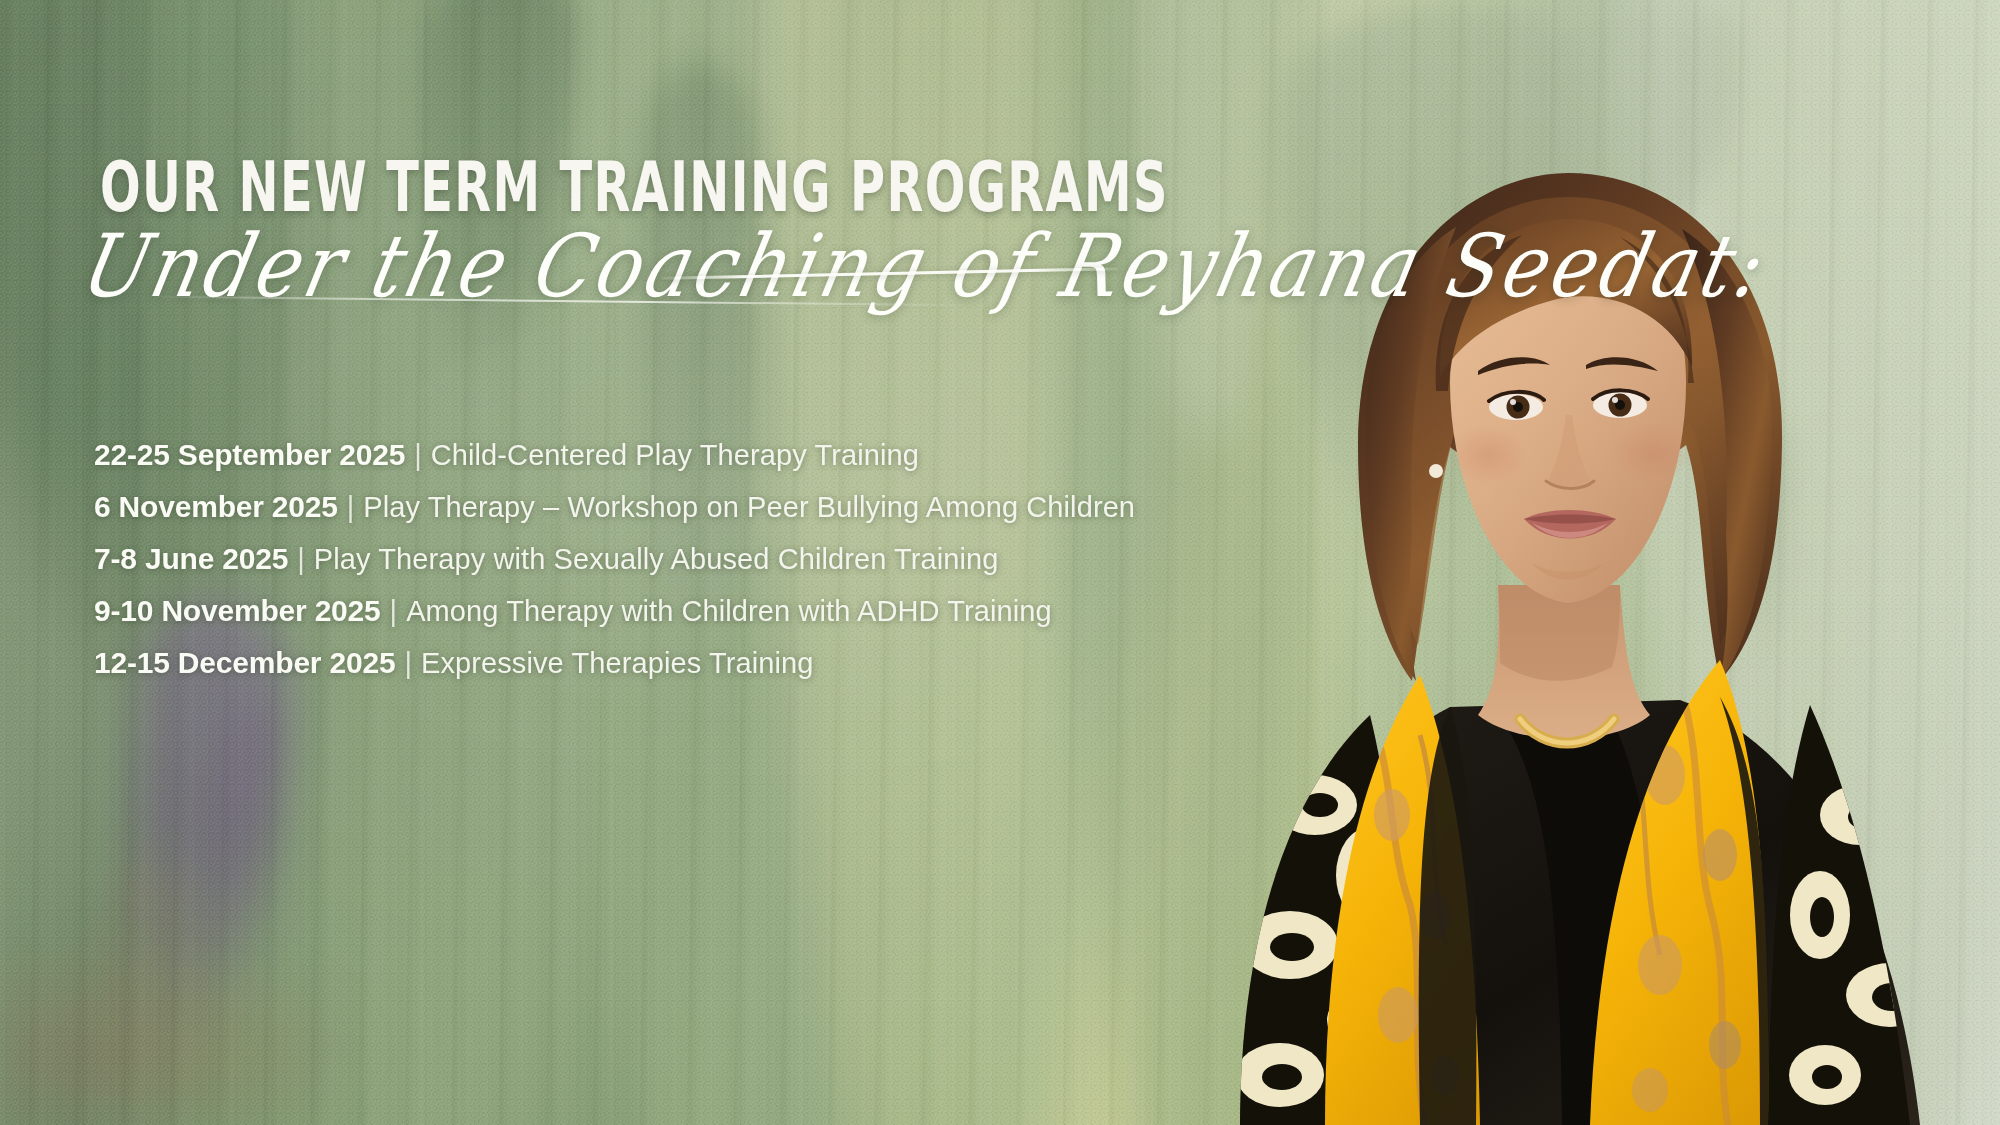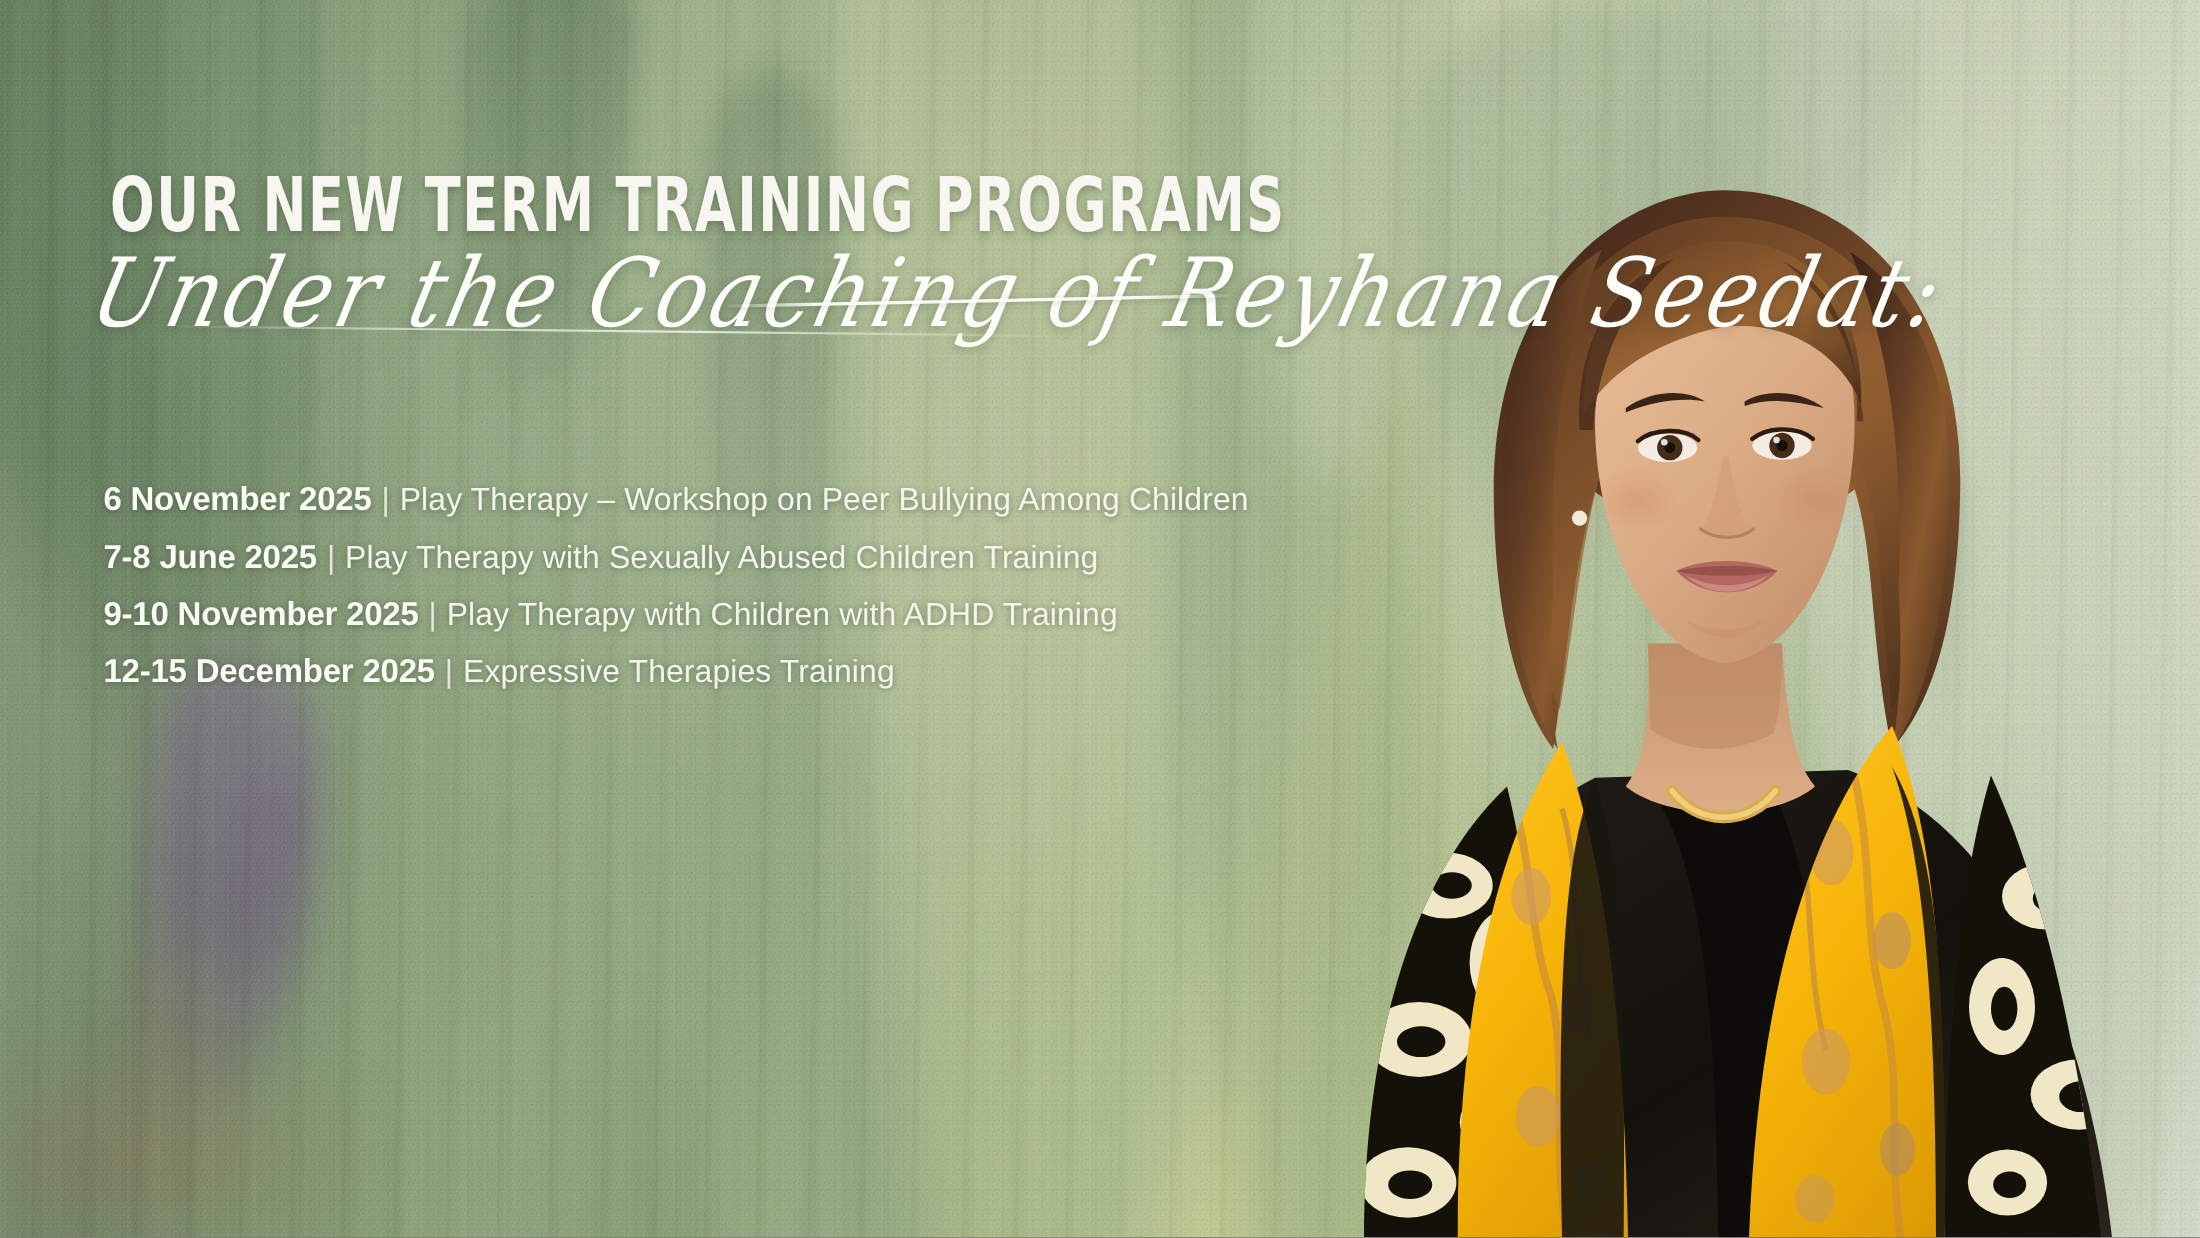--- a/index.html
+++ b/index.html
@@ -4,21 +4,21 @@
 <title>Training Programs Banner</title>
 <style>
   * { margin:0; padding:0; box-sizing:border-box; }
   html,body { width:2000px; height:1125px; overflow:hidden; background:#8ba07c; }
   body { font-family:"Liberation Sans", sans-serif; }
 
   .banner {
     position:relative;
     width:2000px; height:1125px;
     overflow:hidden;
-    background:#4c1d95;
+    background:#ec4899;
     padding-left:24px;
   }
 
   
   .bg-base {
     position:absolute; inset:0;
     background:
       linear-gradient(102deg,
         #7e9470 0%, #86997a 8%, #7b9070 14%,
         #8ca37e 22%, #97ab86 30%, #8fa57f 38%,
@@ -415,33 +415,36 @@
   <div class="content">
 
     <div class="headline">OUR NEW TERM TRAINING PROGRAMS</div>
 
     <div class="script">Under the Coaching of Reyhana Seedat:</div>
     <div class="script-underline"></div>
     <div class="script-flourish"></div>
 
     <div class="schedule">
 
+      <div class="sched-row">
+        <span class="sched-date">22-25 September 2025</span><span class="sched-sep">|</span><span class="sched-title">Child-Centered Play Therapy Training</span>
+      </div>
 
 
 
       <div class="sched-row">
         <span class="sched-date">6 November 2025</span><span class="sched-sep">|</span><span class="sched-title">Play Therapy – Workshop on Peer Bullying Among Children</span>
       </div>
 
       <div class="sched-row">
         <span class="sched-date">7-8 June 2025</span><span class="sched-sep">|</span><span class="sched-title">Play Therapy with Sexually Abused Children Training</span>
       </div>
 
       <div class="sched-row">
-        <span class="sched-date">9-10 November 2025</span><span class="sched-sep">|</span><span class="sched-title">Play Therapy with Children with ADHD Training</span>
+        <span class="sched-date">9-10 November 2025</span><span class="sched-sep">|</span><span class="sched-title">Among Therapy with Children with ADHD Training</span>
       </div>
 
       <div class="sched-row">
         <span class="sched-date">12-15 December 2025</span><span class="sched-sep">|</span><span class="sched-title">Expressive Therapies Training</span>
       </div>
 
 
     </div>
   </div>
 </div>

